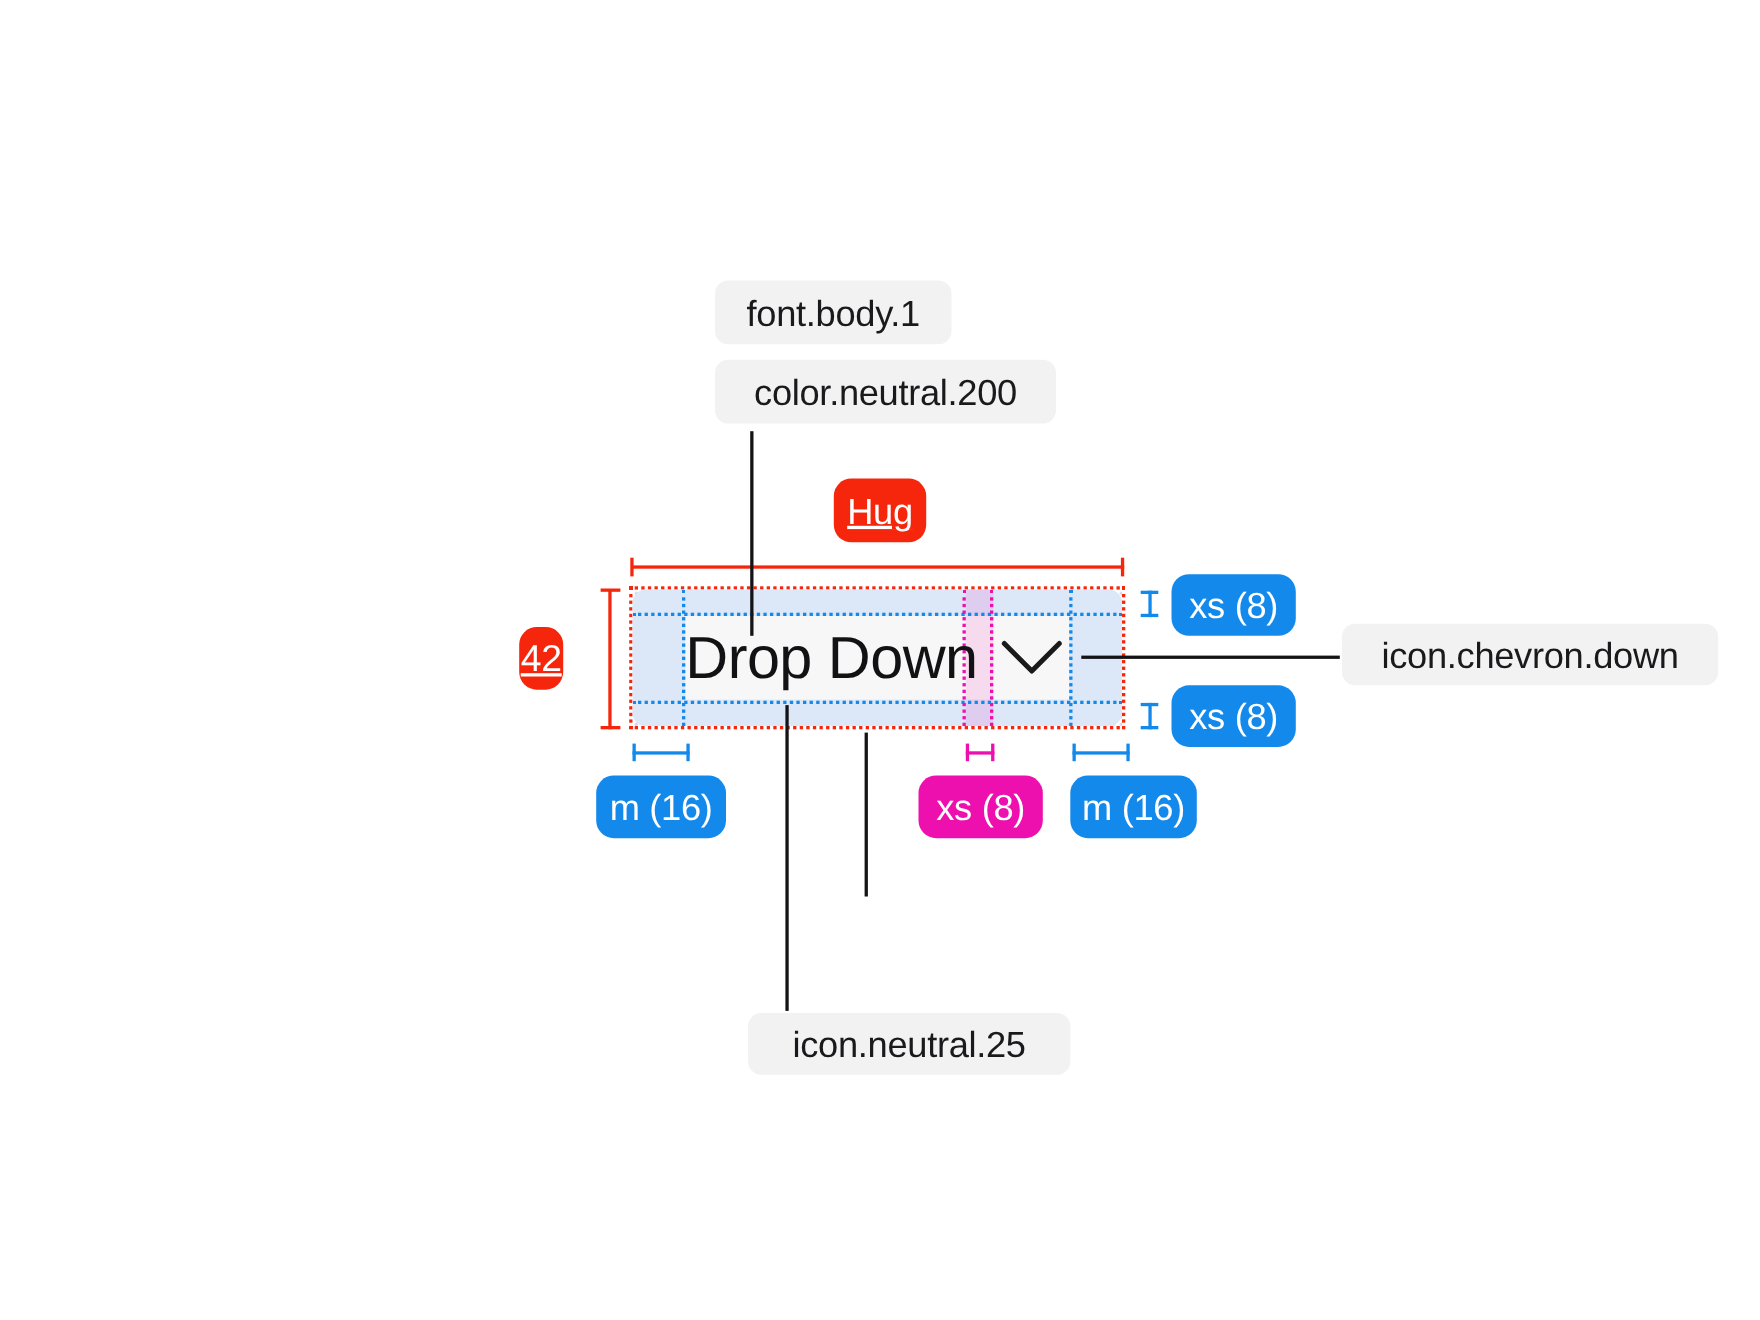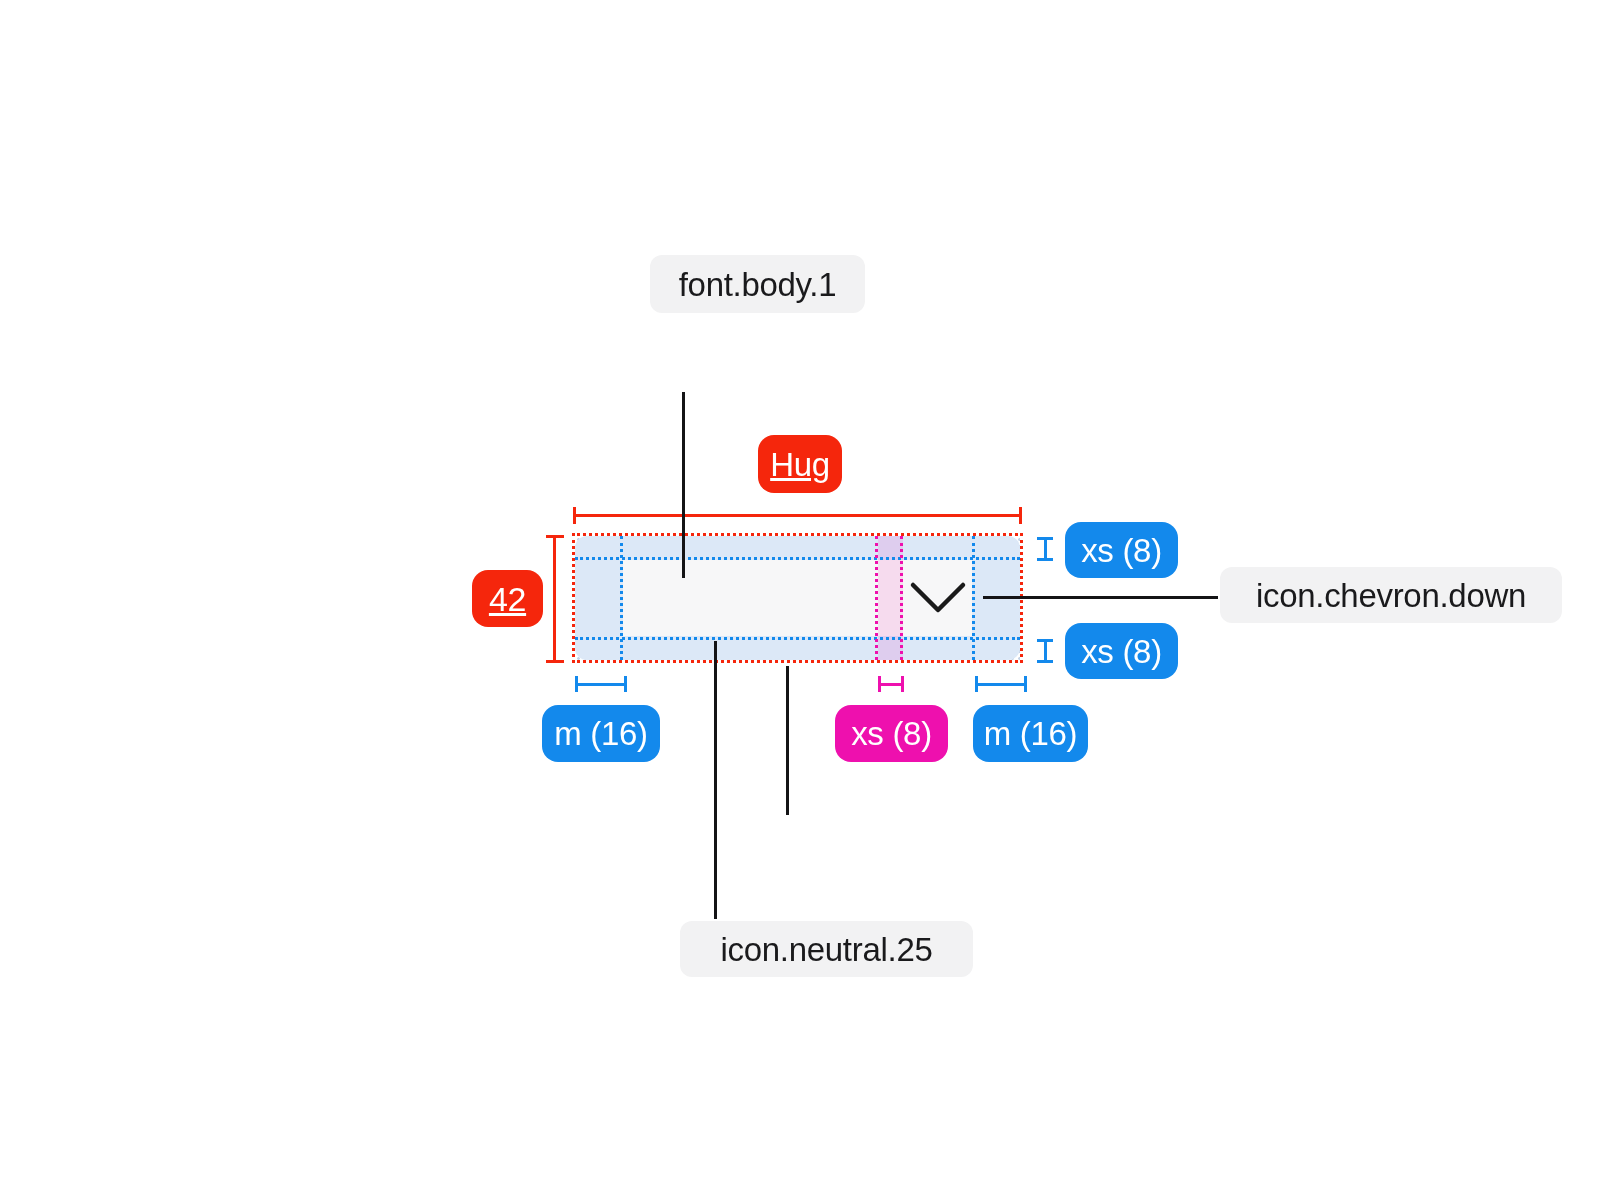--- a/index.html
+++ b/index.html
@@ -55,48 +55,50 @@
   .hmark .cap.l { left:0; } .hmark .cap.r { right:0; }
   .hmark .line { position:absolute; left:0; right:0; top:6.5px; height:3px; background:var(--blue); }
   .hmark.magenta .cap, .hmark.magenta .line { background:var(--magenta); }
 </style>
 </head>
 <body>
 
 <div class="stage">
 
   <div class="pill pill-gray" style="left:650px; top:255px; width:215px; height:58px;">font.body.1</div>
+  <div class="pill pill-gray" style="left:650px; top:327px; width:310px; height:58px;">color.neutral.200</div>
 
   <div class="pill pill-red" style="left:758px; top:435px; width:84px; height:58px;">Hug</div>
   <div>
     <div class="redline" style="left:575px; top:514px; width:447px; height:3px;"></div>
     <div class="redline" style="left:573px; top:507px; width:3px; height:17px;"></div>
     <div class="redline" style="left:1019px; top:507px; width:3px; height:17px;"></div>
   </div>
 
-  <div class="pill pill-red" style="left:472px; top:570px; width:71px; height:57px; font-size:34px;">42</div>
+  <div class="pill pill-red" style="left:472px; top:570px; width:40px; height:57px; font-size:34px;">42</div>
   <div>
     <div class="redline" style="left:553px; top:536px; width:3px; height:127px;"></div>
     <div class="redline" style="left:546px; top:535px; width:18px; height:3px;"></div>
     <div class="redline" style="left:546px; top:660px; width:18px; height:3px;"></div>
   </div>
 
   <div class="component-bounds">
     <div class="corner-texture"></div>
     <div class="button-bg"></div>
     <div class="content-area"></div>
     <div class="gap-strip"></div>
 
     <div class="guide-h" style="top:21px;"></div>
     <div class="guide-h" style="top:101px;"></div>
     <div class="guide-v" style="left:45px;"></div>
     <div class="guide-v" style="left:397px;"></div>
     <div class="guide-v guide-magenta" style="left:300px;"></div>
     <div class="guide-v guide-magenta" style="left:325px;"></div>
 
+    <div class="dropdown-label">Drop Down</div>
     <svg class="chevron-svg" width="58" height="38" viewBox="0 0 58 38">
       <polyline points="4,6 29,31 54,6" fill="none" stroke="#1A1A1A" stroke-width="4.5" stroke-linecap="round" stroke-linejoin="round"></polyline>
     </svg>
   </div>
 
   <div class="ibeam" style="left:1037px; top:537px;">
     <div class="bar top"></div>
       <div class="stem"></div>
       <div class="bar bot"></div>
   </div>

